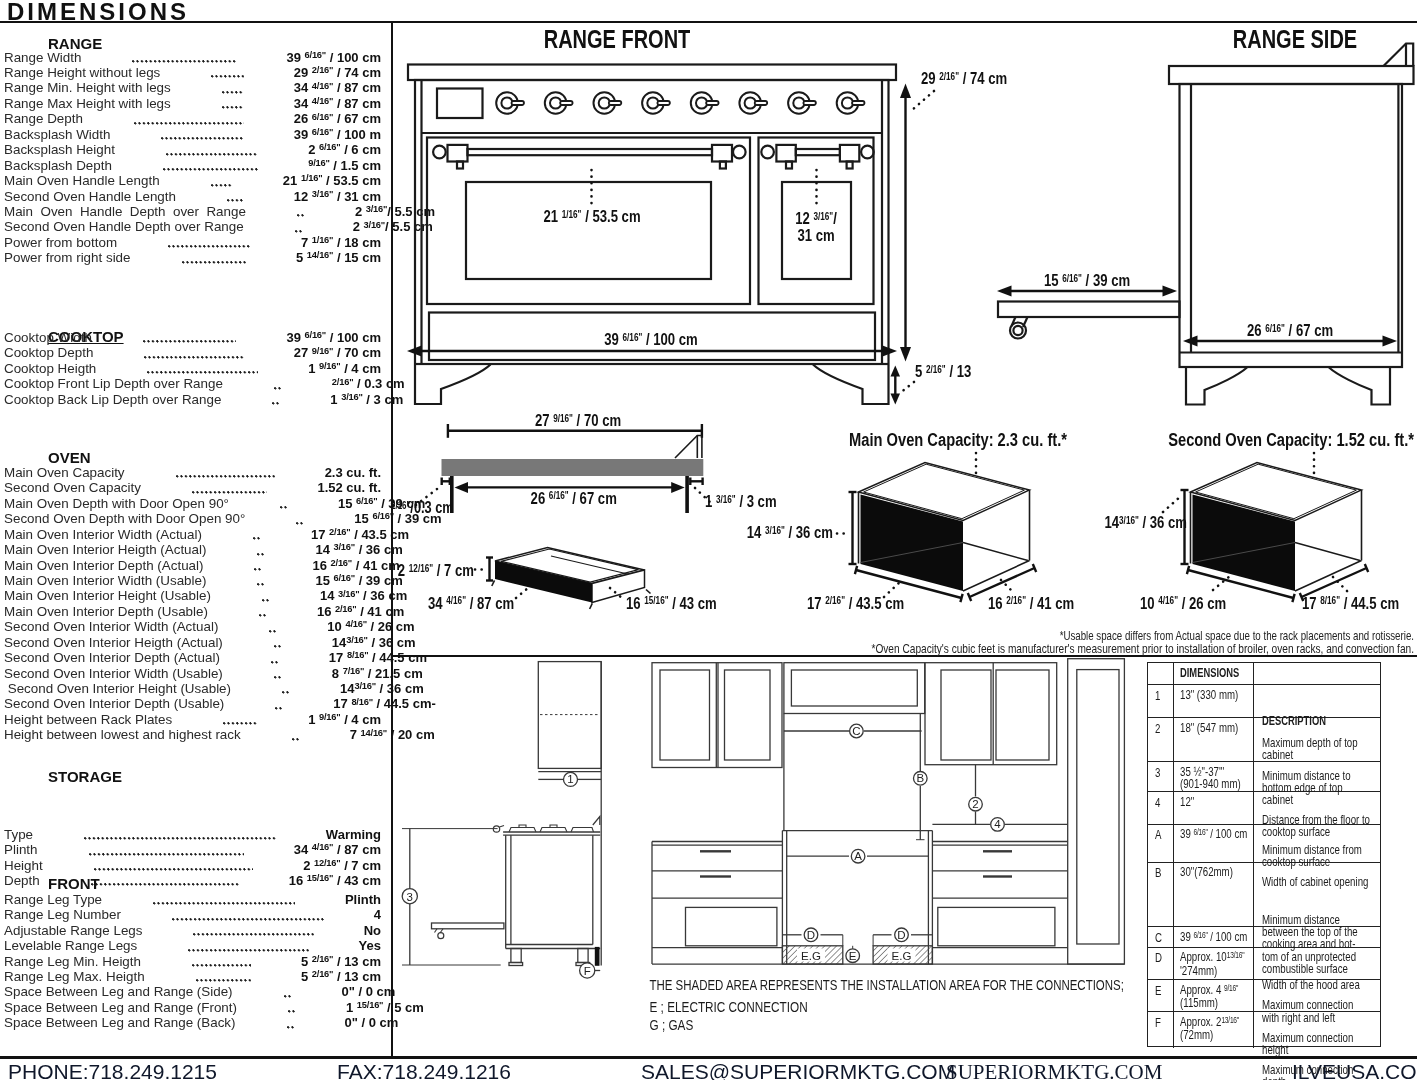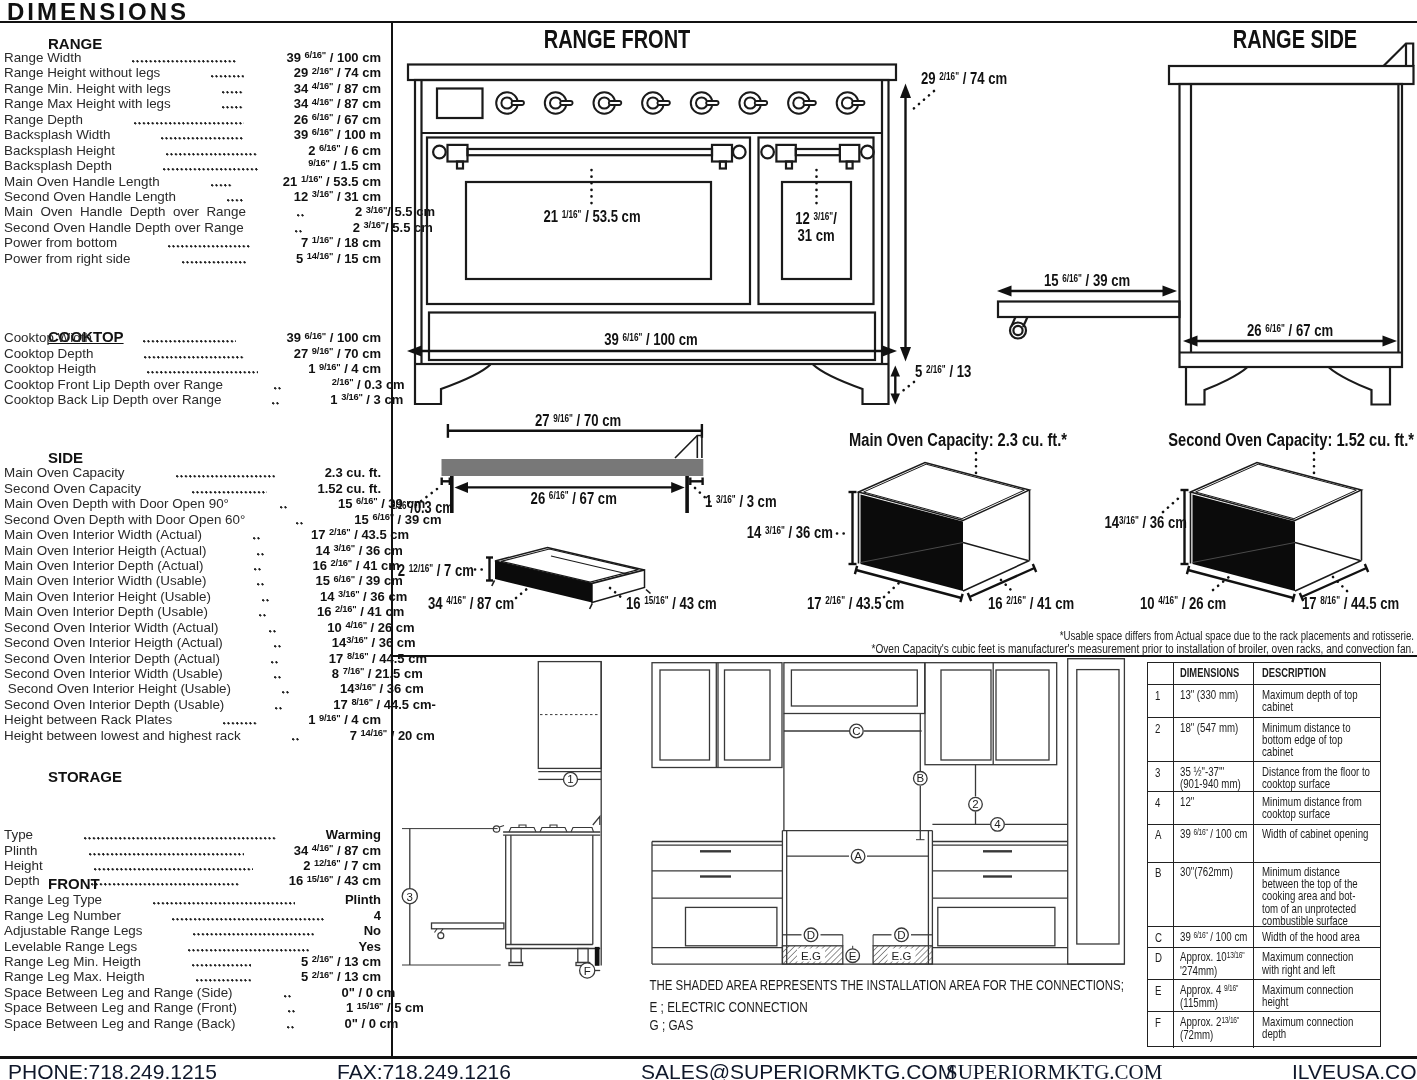--- a/index.html
+++ b/index.html
@@ -4,34 +4,34 @@
 <style>
 *{margin:0;padding:0;box-sizing:border-box;}
 html,body{width:1417px;height:1080px;background:#fff;overflow:hidden;}
 body{font-family:"Liberation Sans", sans-serif;color:#1a1a1a;position:relative;}
 .abs{position:absolute;}
 #title{left:7px;top:-2px;font-size:24px;font-weight:bold;letter-spacing:3px;color:#111;}
 .rule{background:#111;}
 
 .sech{left:4px;font-size:15px;font-weight:bold;color:#111;margin-left:44px;}
 .rows{left:4px;width:377px;}
-.r{display:flex;align-items:flex-end;height:15.45px;font-size:13.4px;white-space:nowrap;gap:48px;}
+.r{display:flex;align-items:flex-start;height:15.45px;font-size:13.4px;white-space:nowrap;gap:48px;}
 .r .lb{color:#2a2a2a;letter-spacing:0;}
 .r .dt{flex:1;height:3px;align-self:flex-end;margin:0 2px 2px 3px;min-width:8px;background:radial-gradient(circle at 1.1px 1.4px, #1a1a1a 1.05px, transparent 1.25px) repeat-x;background-size:4.4px 3px;}
 .r .vl{font-weight:bold;font-size:13px;color:#111;letter-spacing:0px;}
 .fr{font-size:9.3px;position:relative;top:-3.8px;letter-spacing:-0.2px;}
 
 .ft{top:1060px;font-size:21px;color:#0f172a;}
 
 #tbl{left:1147px;top:662px;width:234px;height:385px;border:1.3px solid #222;font-size:12.4px;color:#1c1c1c;}
 #tbl .row{display:flex;border-top:1.2px solid #222;}
 #tbl .row.first{border-top:none;}
 #tbl .c1{flex:none;min-width:0;width:26px;border-right:1.2px solid #222;padding:3.5px 0 0 7px;}
 #tbl .c2{flex:none;min-width:0;width:80px;border-right:1.2px solid #222;padding:3.5px 0 0 6px;line-height:12.2px;}
-#tbl .c3{flex:1;min-width:0;padding:3.5px 0 0 8px;line-height:12.2px;}
+#tbl .c3{flex:1;min-width:0;padding:3.5px 0 0 8px;line-height:12.2px;margin-top:48px;}
 #tbl .sq{transform:scaleX(0.78);transform-origin:0 0;white-space:nowrap;}
 #tbl .hd{font-weight:bold;font-size:12px;}
 .tfr{font-size:8.5px;position:relative;top:-3px;letter-spacing:-0.3px;}
 </style>
 </head>
 <body>
 <div class="abs" id="title">DIMENSIONS</div>
 <div class="abs rule" style="left:0;top:20.6px;width:1417px;height:2.4px;"></div>
 <div class="abs rule" style="left:391px;top:21px;width:2.2px;height:1037px;"></div>
 <div class="abs rule" style="left:392px;top:654.6px;width:1025px;height:2px;"></div>
@@ -133,39 +133,39 @@
       <span class="dt"></span>
       <span class="vl"><span class="fr">2/16"</span> / 0.3 cm</span>
     </div>
 <div class="r">
       <span class="lb">Cooktop Back Lip Depth over Range</span>
       <span class="dt"></span>
       <span class="vl">1 <span class="fr">3/16"</span> / 3 cm</span>
     </div>
 </div>
 
-<div class="abs sech" style="top:448.6px;">SIDE</div>
+<div class="abs sech" style="top:448.6px;">OVEN</div>
 <div class="abs rows" style="top:464.9px;">
 <div class="r">
       <span class="lb">Main Oven Capacity</span>
       <span class="dt"></span>
       <span class="vl">2.3 cu. ft.</span>
     </div>
 <div class="r">
       <span class="lb">Second Oven Capacity</span>
       <span class="dt"></span>
       <span class="vl">1.52 cu. ft.</span>
     </div>
 <div class="r">
       <span class="lb">Main Oven Depth with Door Open 90°</span>
       <span class="dt"></span>
       <span class="vl">15 <span class="fr">6/16"</span> / 39 cm</span>
     </div>
 <div class="r">
-      <span class="lb">Second Oven Depth with Door Open 60°</span>
+      <span class="lb">Second Oven Depth with Door Open 90°</span>
       <span class="dt"></span>
       <span class="vl">15 <span class="fr">6/16"</span> / 39 cm</span>
     </div>
 <div class="r">
       <span class="lb">Main Oven Interior Width (Actual)</span>
       <span class="dt"></span>
       <span class="vl">17 <span class="fr">2/16"</span> / 43.5 cm</span>
     </div>
 <div class="r">
       <span class="lb">Main Oven Interior Heigth (Actual)</span>

